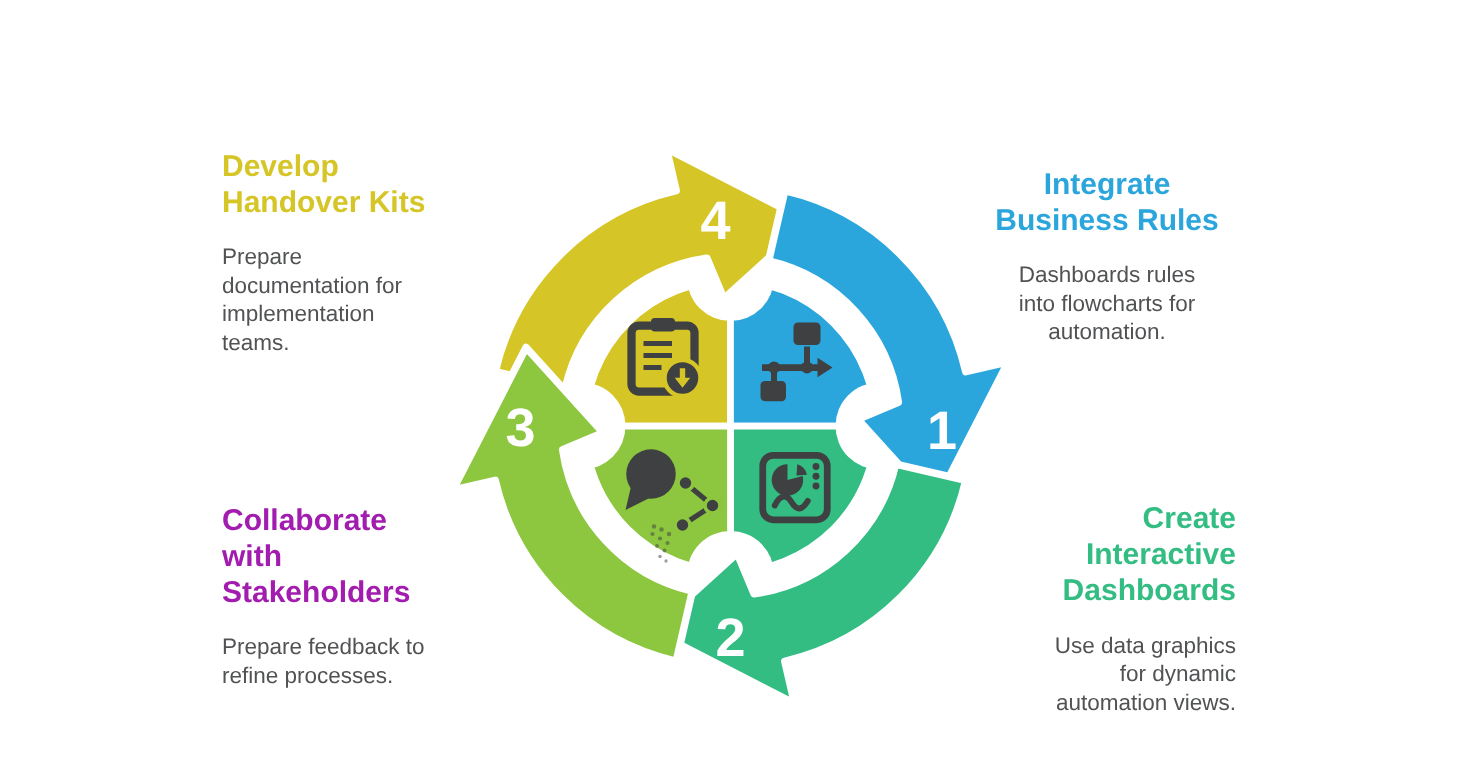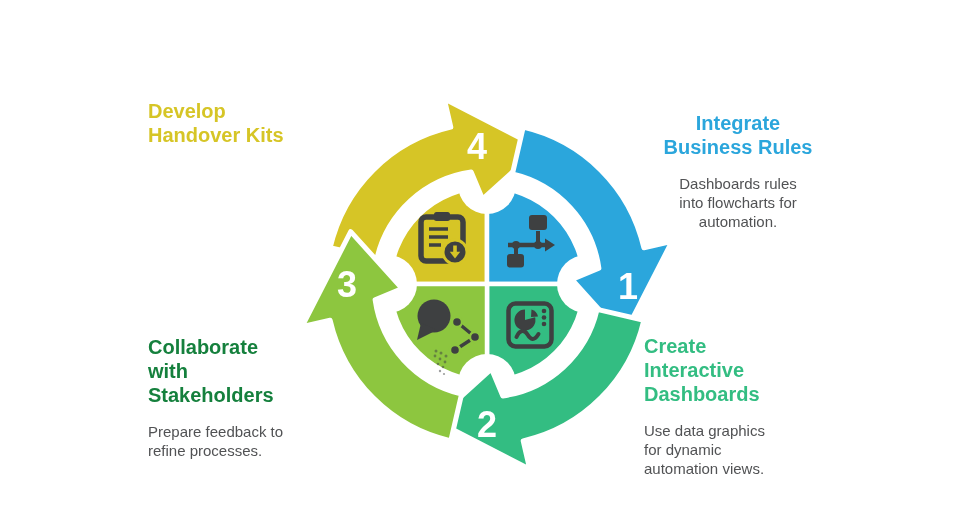--- a/index.html
+++ b/index.html
@@ -18,47 +18,51 @@
   }
   .step-desc{
     font:400 15px/19px "Liberation Sans",sans-serif;
     color:#515254;
     margin:0;
     white-space:pre-line;
   }
   .pos-top-left    {left:148px; top:99px;  width:160px; text-align:left;}
   .pos-top-right   {right:152px;top:111px; width:180px; text-align:center;}
   .pos-bottom-left {left:148px; top:335px; width:170px; text-align:left;}
-  .pos-bottom-right{right:156px;top:334px; width:180px; }
+  .pos-bottom-right{right:156px;top:334px; width:180px; text-align:right;}
   .cycle{
     position:absolute;
     left:292px; top:89px;
     width:390px; height:390px;
   }
 </style>
 </head>
 <body>
 
 <div class="canvas">
 
   <div class="step-text pos-top-left">
     <h3 class="step-title" style="color: rgb(214, 197, 38);">Develop
 Handover Kits</h3>
+    <p class="step-desc">Prepare
+documentation for
+implementation
+teams.</p>
   </div>
 
   <div class="step-text pos-top-right">
     <h3 class="step-title" style="color: rgb(43, 166, 220);">Integrate
 Business Rules</h3>
     <p class="step-desc">Dashboards rules
 into flowcharts for
 automation.</p>
   </div>
 
   <div class="step-text pos-bottom-left">
-    <h3 class="step-title" style="color: #15803d;">Collaborate
+    <h3 class="step-title" style="color: #a21caf;">Collaborate
 with
 Stakeholders</h3>
     <p class="step-desc">Prepare feedback to
 refine processes.</p>
   </div>
 
   <div class="step-text pos-bottom-right">
     <h3 class="step-title" style="color: rgb(51, 189, 130);">Create
 Interactive
 Dashboards</h3>

